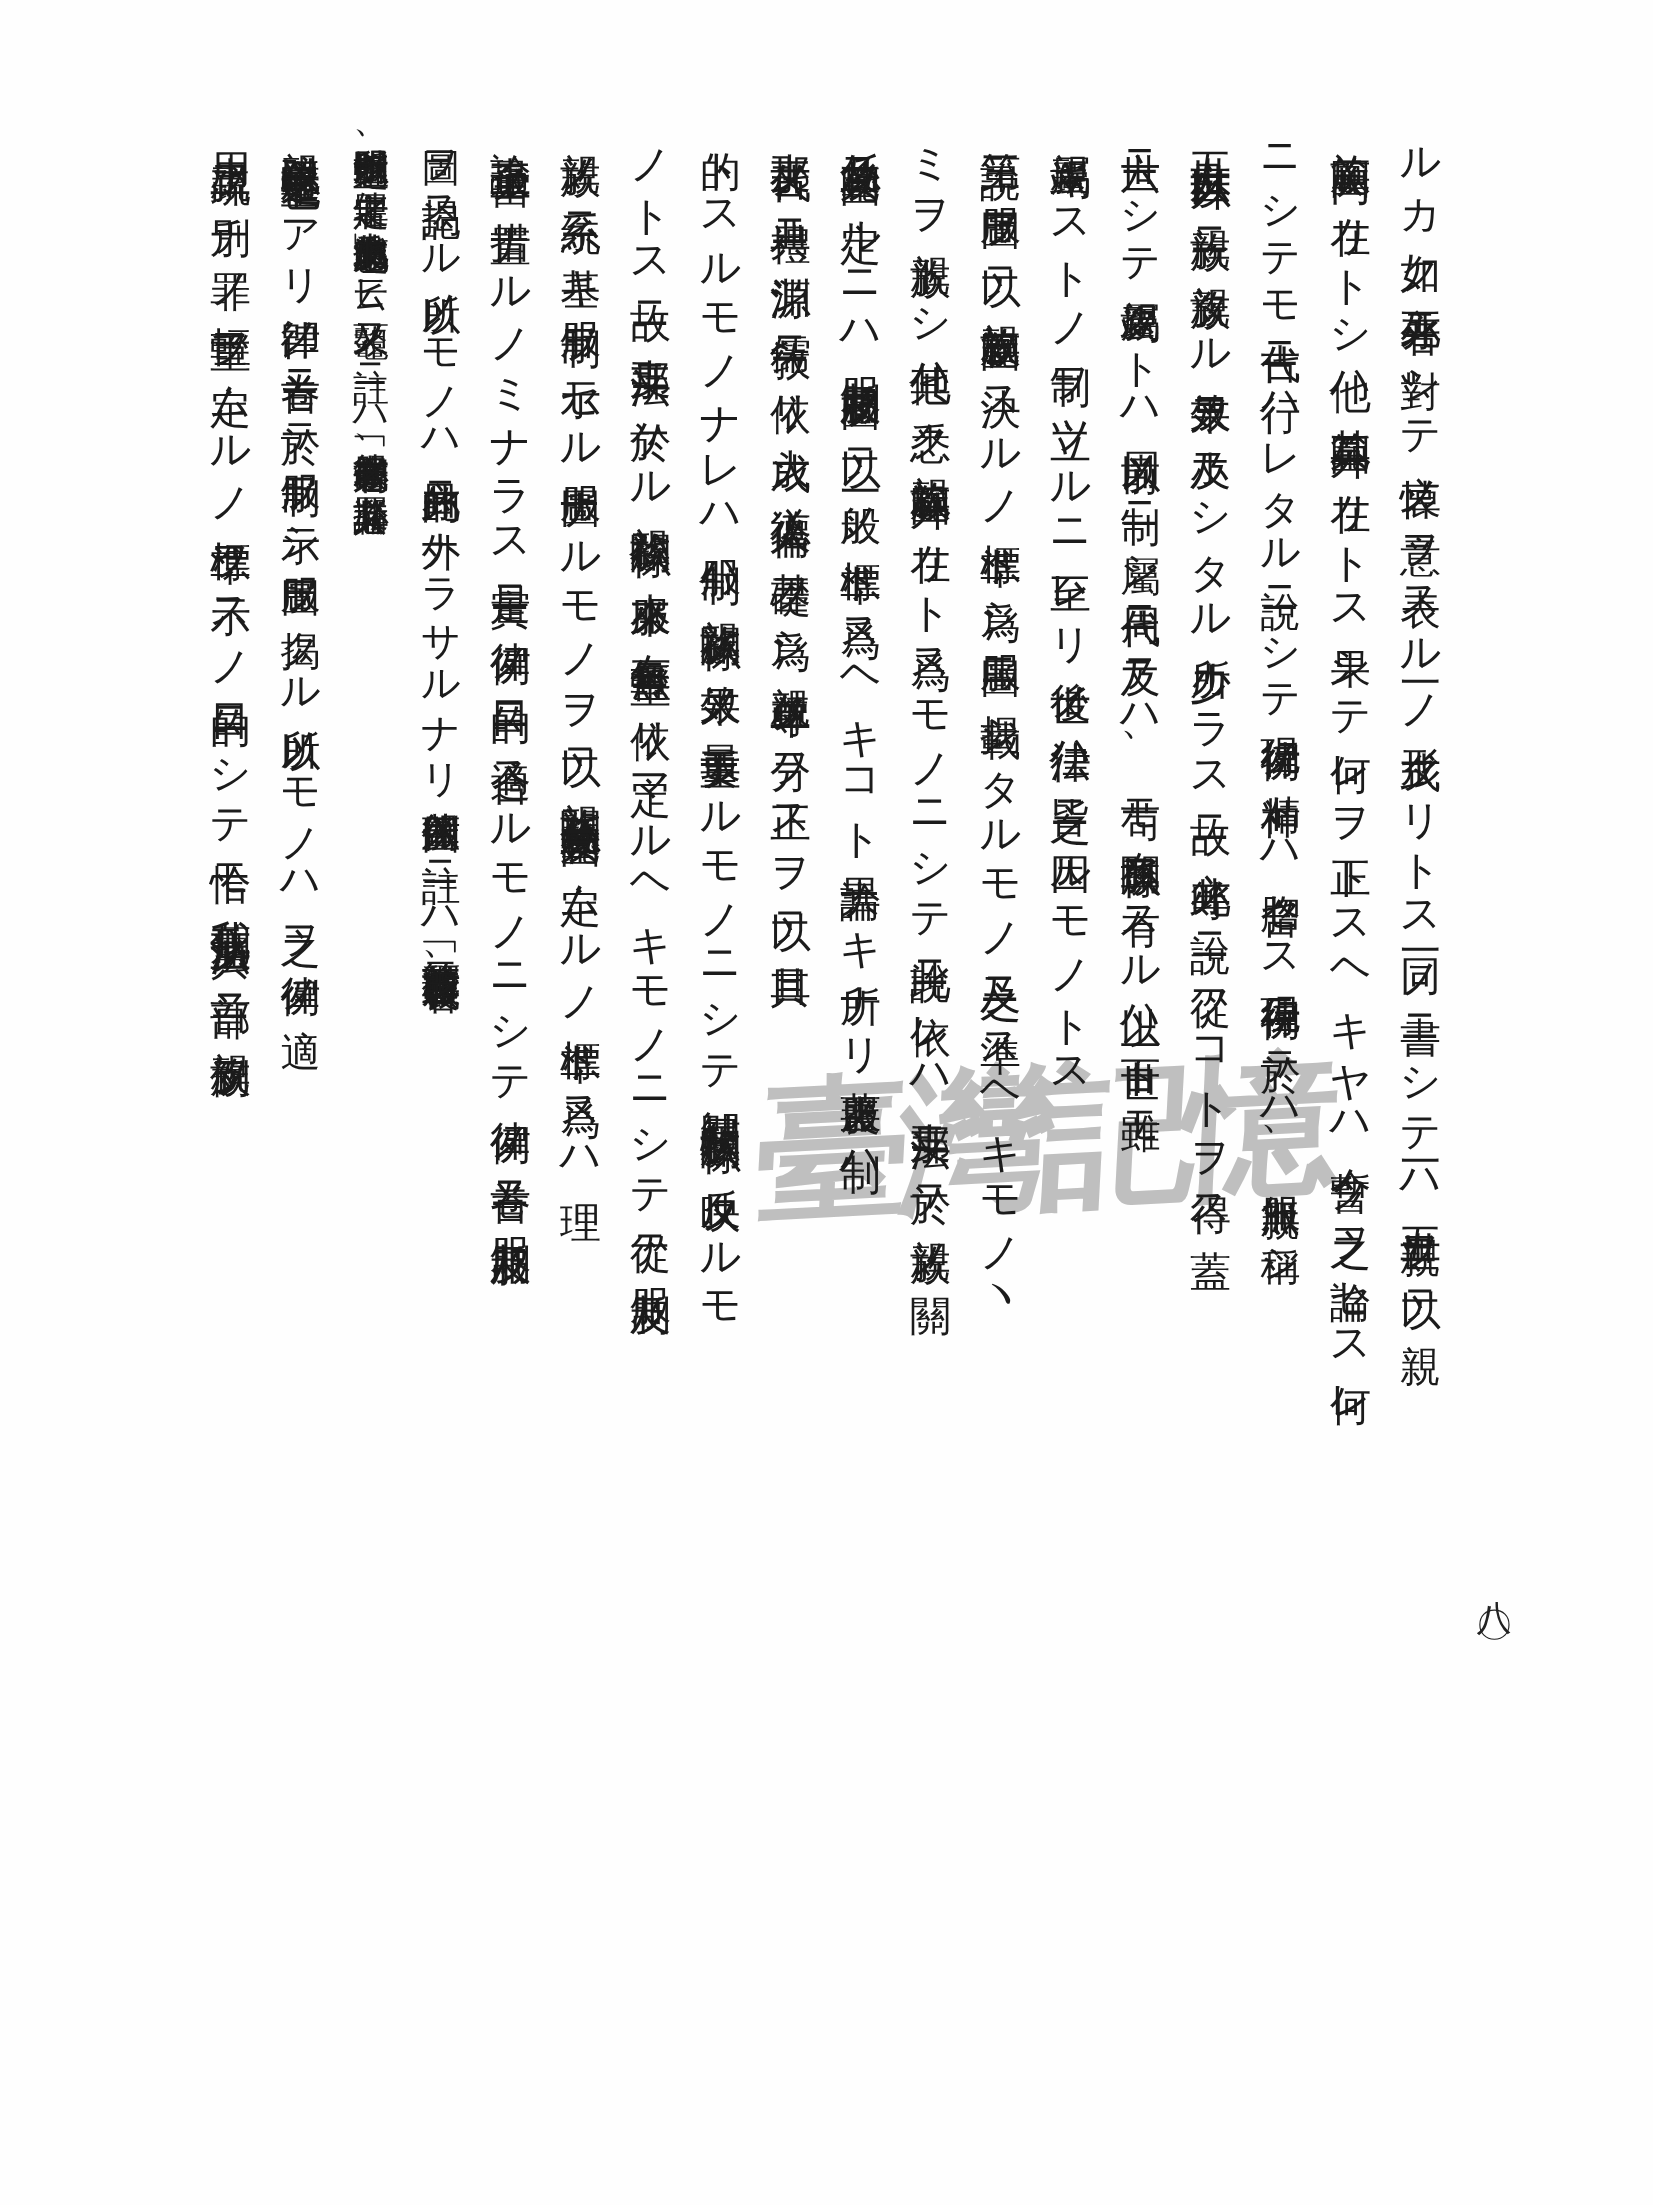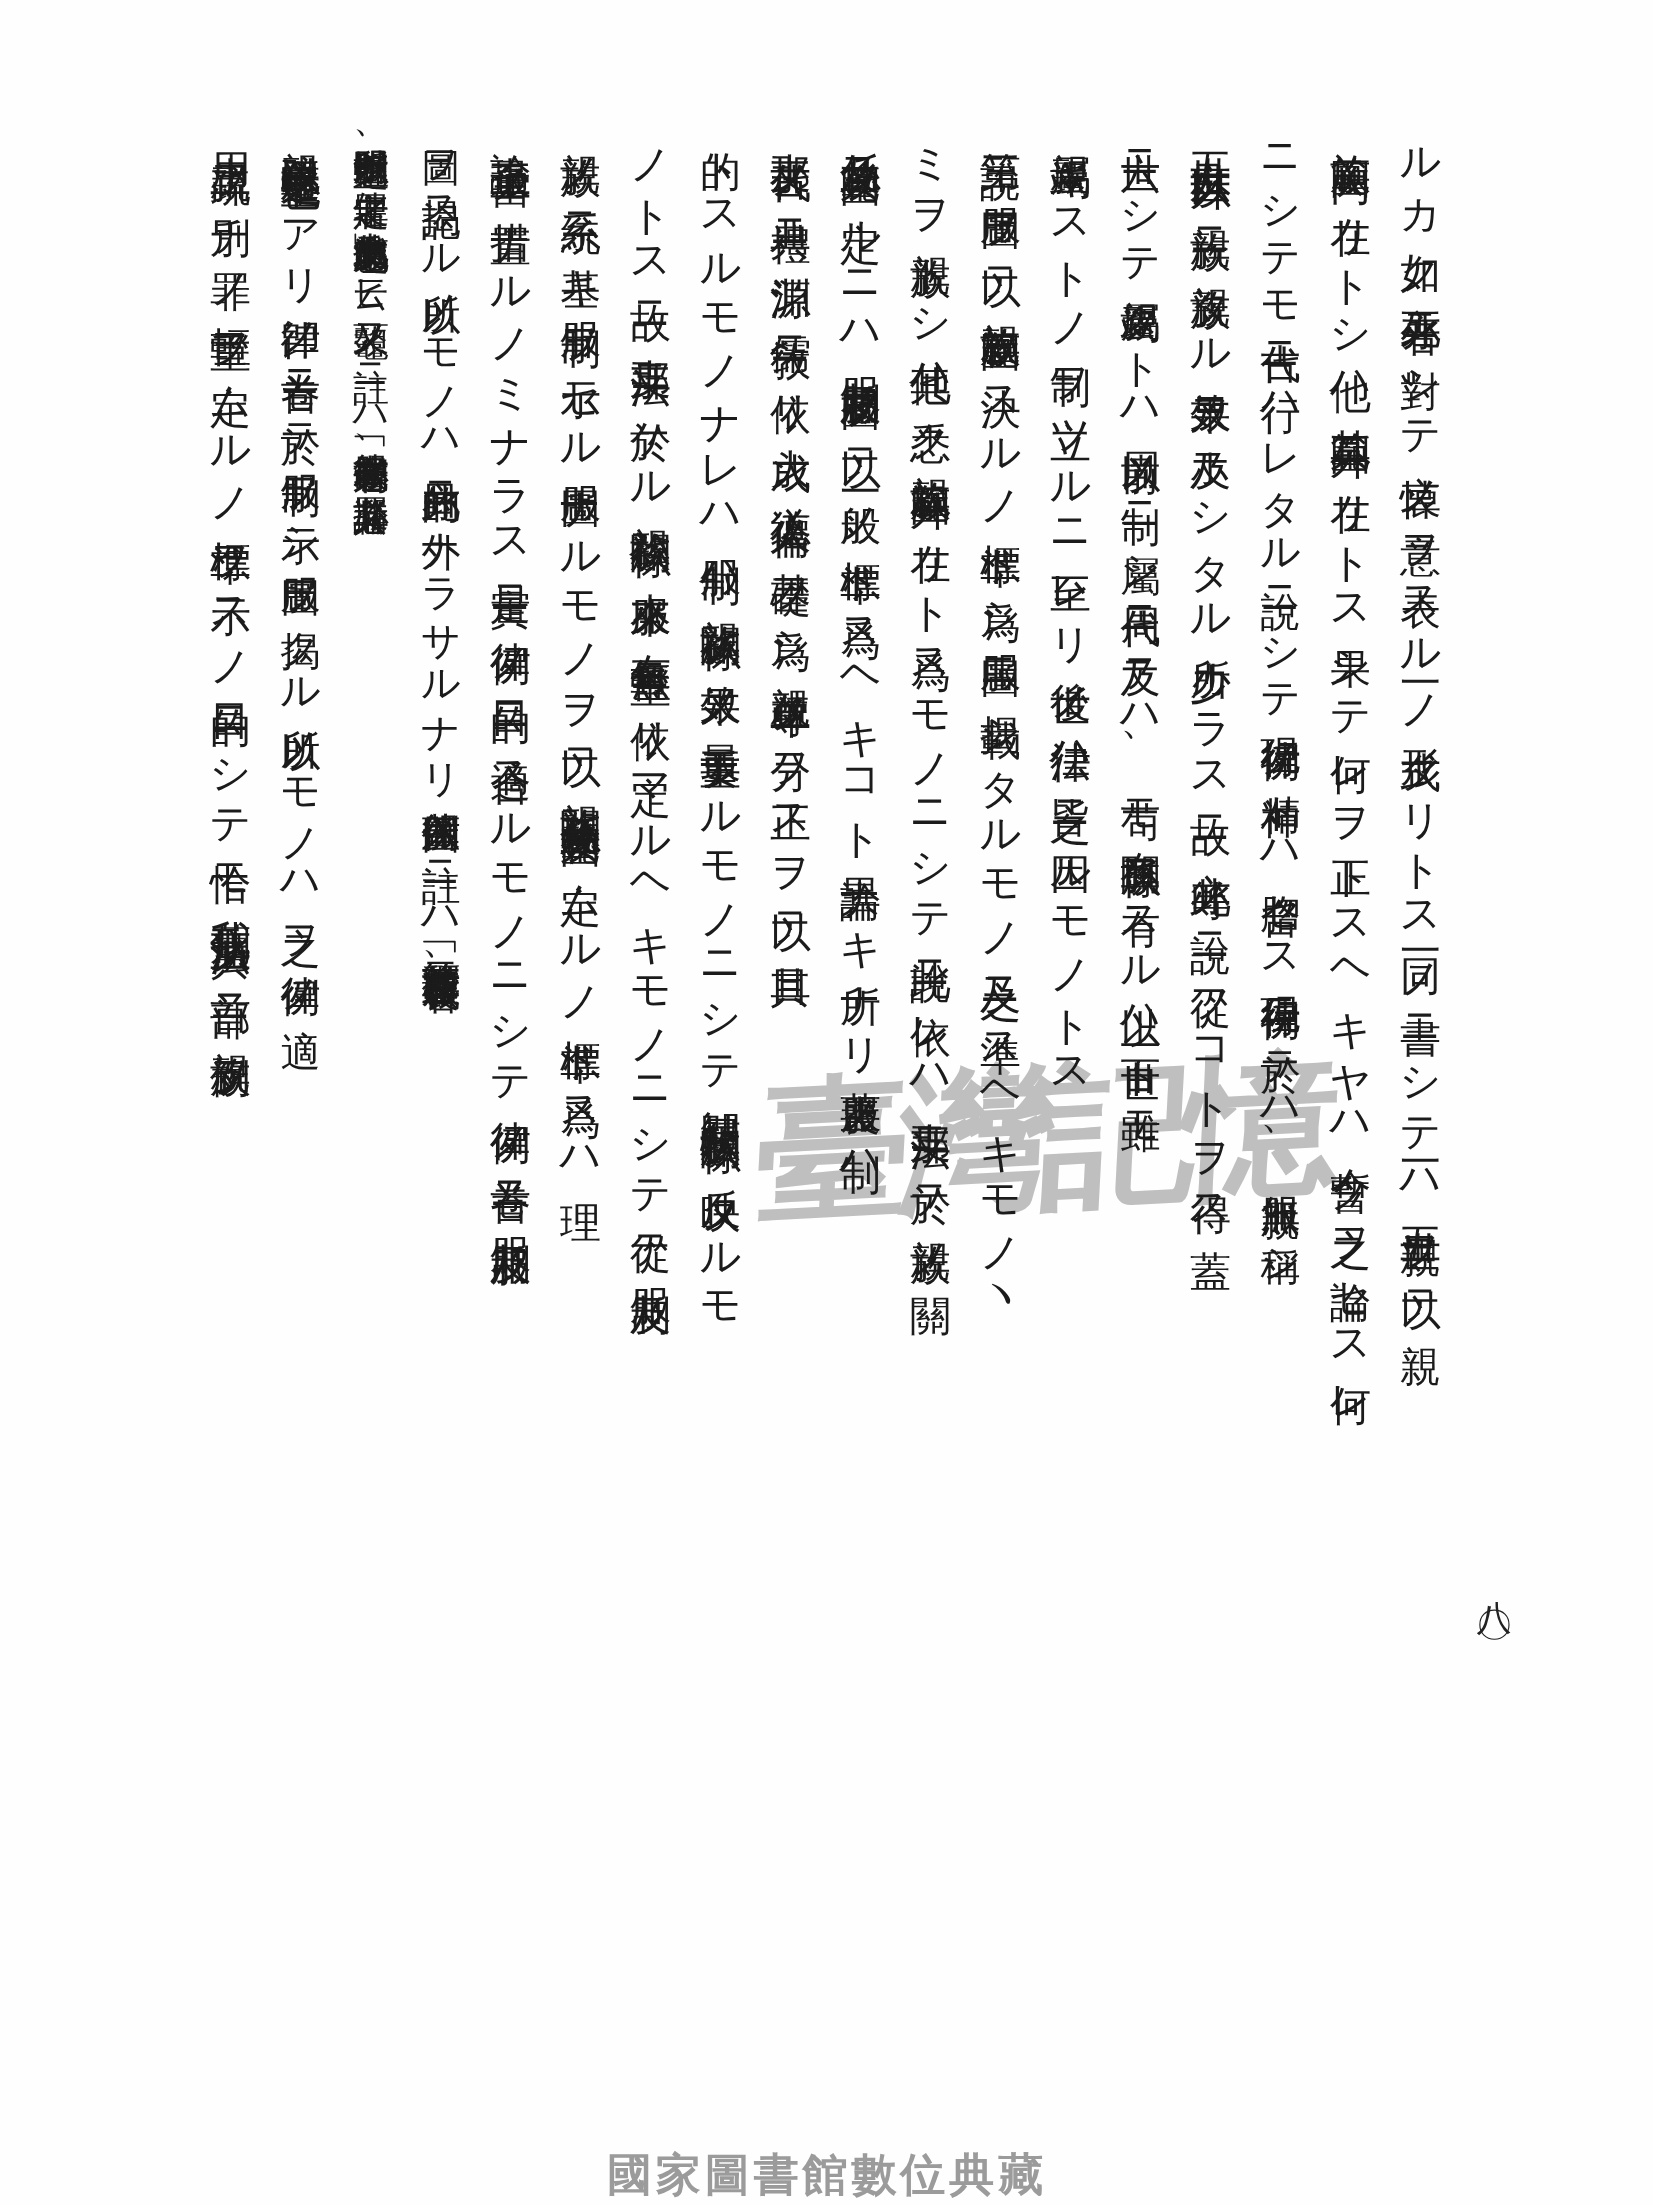--- a/index.html
+++ b/index.html
@@ -109,16 +109,15 @@
     <div class="col">親族ノ系統ニ基キ服制ヲ示セル服圖ナルモノヲ以テ親族關係及其範圍ヲ定ムルノ標準ト爲スハ理</div>
     <div class="col">論上最至當ノ措置ナルノミナラス是實ニ律例ノ目的ニ適合スルモノニシテ律例ノ卷首ニ服制及服</div>
     <div class="col">圖ヲ揭記スル所以ノモノハ亦此目的ニ外ナラサルナリ蓋律例服圖ノ註ニハ「箋釋云律首而載喪服者、</div>
     <div class="col">所以明服制之輕重、使定罪者、由此爲應加減之準也」ト云ヒ又鼇頭ノ註ニハ「律書必載服制者、擬罪必論其</div>
     <div class="col">親疏以定罪之輕重也」トアリ卽律ノ卷首ニ於テ服制ヲ示シ服圖ヲ揭クル所以ノモノハ之ヲ律例ノ適</div>
     <div class="col">用上親疏ヲ別チ罪ノ輕重ヲ定ムルノ標準ヲ示スノ目的ニシテ恰モ我舊刑法法典ノ首部ニ親族例ヲ</div>
   </div>
 
   <div class="page-num">八〇</div>
 
-  <div class="footer-caption">國家圖書館數位典藏</div>
 
 </div>
 
 
 </body></html>

